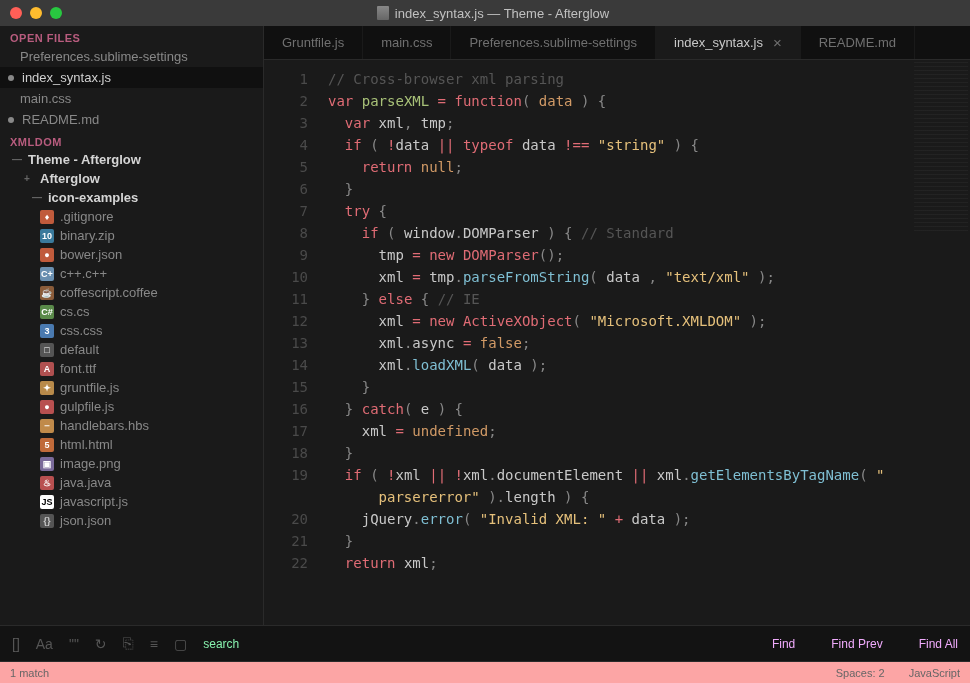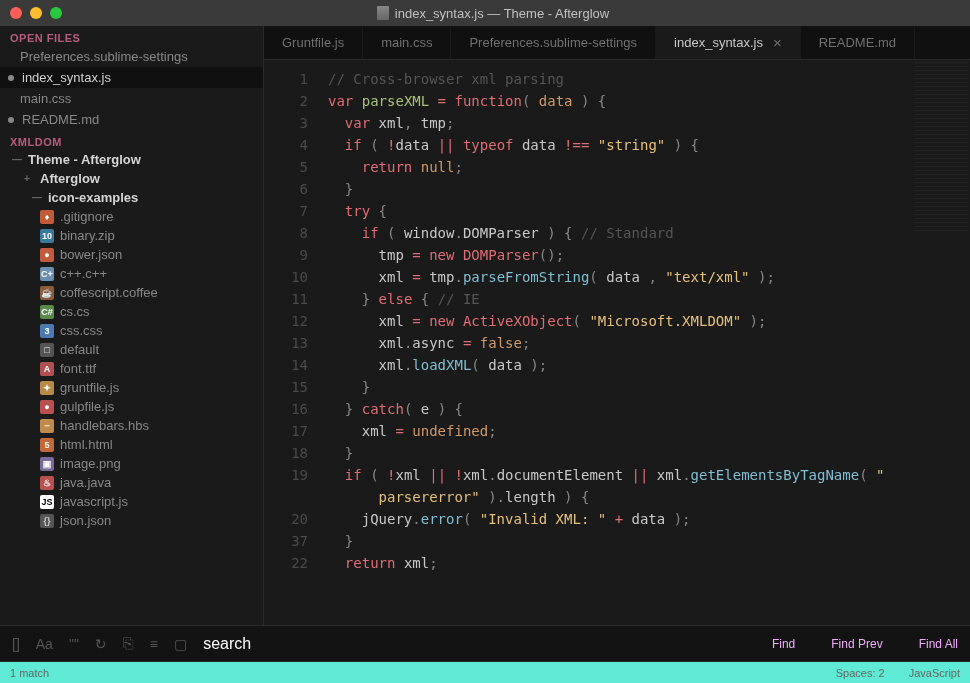--- a/index.html
+++ b/index.html
@@ -93,25 +93,25 @@
 .c-punct { color: #888; }
 .c-prop { color: #7fbfd3; }
 .c-paren { color: #888; }
 .search-bar {
   height: 36px; background: #131313; border-top: 1px solid #2a2a2a;
   display: flex; align-items: center; padding: 0 12px; gap: 16px;
 }
 .sb-icon { color: #555; font-size: 14px; }
 .search-input {
   flex: 1; background: transparent; border: none; outline: none;
-  color: #ffffff; font-size: 16px; font-family: inherit;
+  color: #86efac; font-size: 12px; font-family: inherit;
 }
 .search-btn { color: #f0abfc; font-size: 12px; cursor: pointer; margin-left: 20px; }
 .status-bar {
-  height: 22px; background: #5eead4; border-top: 1px solid #2a2a2a;
+  height: 22px; background: #fca5a5; border-top: 1px solid #2a2a2a;
   display: flex; align-items: center; padding: 0 10px;
   font-size: 11px; color: #666; justify-content: space-between;
 }
 .status-right { display: flex; gap: 24px; }
 .fi-git{background:#c05b3c;color:#fff}.fi-zip{background:#3a7a9c;color:#fff}
 .fi-bower{background:#c05b3c;color:#fff}.fi-cpp{background:#6a8fb0;color:#fff}
 .fi-coffee{background:#8a5c3a;color:#fff}.fi-cs{background:#5a8a4a;color:#fff}
 .fi-css{background:#4a7ab0;color:#fff}.fi-def{background:#555;color:#fff}
 .fi-font{background:#b05050;color:#fff}.fi-grunt{background:#b88a4a;color:#fff}
 .fi-gulp{background:#b85050;color:#fff}.fi-hbs{background:#c08a4a;color:#fff}
@@ -263,21 +263,21 @@
           <div>12</div>
           <div>13</div>
           <div>14</div>
           <div>15</div>
           <div>16</div>
           <div>17</div>
           <div>18</div>
           <div>19</div>
           <div>&nbsp;</div>
           <div>20</div>
-          <div>37</div>
+          <div>21</div>
           <div>22</div>
         </div>
       <div class="code" id="code"><div><span class="c-comment">// Cross-browser xml parsing</span></div><div><span class="c-keyword">var</span><span> </span><span class="c-func">parseXML</span><span> </span><span class="c-op">=</span><span> </span><span class="c-keyword">function</span><span class="c-paren">(</span><span> </span><span class="c-const">data</span><span> </span><span class="c-paren">)</span><span> </span><span class="c-punct">{</span></div><div><span>  </span><span class="c-keyword">var</span><span> </span><span class="c-var">xml</span><span class="c-punct">,</span><span> </span><span class="c-var">tmp</span><span class="c-punct">;</span></div><div><span>  </span><span class="c-keyword">if</span><span> </span><span class="c-paren">(</span><span> </span><span class="c-op">!</span><span class="c-var">data</span><span> </span><span class="c-op">||</span><span> </span><span class="c-keyword">typeof</span><span> </span><span class="c-var">data</span><span> </span><span class="c-op">!==</span><span> </span><span class="c-string">"string"</span><span> </span><span class="c-paren">)</span><span> </span><span class="c-punct">{</span></div><div><span>    </span><span class="c-keyword">return</span><span> </span><span class="c-const">null</span><span class="c-punct">;</span></div><div><span>  </span><span class="c-punct">}</span></div><div><span>  </span><span class="c-keyword">try</span><span> </span><span class="c-punct">{</span></div><div><span>    </span><span class="c-keyword">if</span><span> </span><span class="c-paren">(</span><span> </span><span class="c-var">window</span><span class="c-punct">.</span><span class="c-var">DOMParser</span><span> </span><span class="c-paren">)</span><span> </span><span class="c-punct">{</span><span> </span><span class="c-comment">// Standard</span></div><div><span>      </span><span class="c-var">tmp</span><span> </span><span class="c-op">=</span><span> </span><span class="c-keyword">new</span><span> </span><span class="c-type">DOMParser</span><span class="c-paren">()</span><span class="c-punct">;</span></div><div><span>      </span><span class="c-var">xml</span><span> </span><span class="c-op">=</span><span> </span><span class="c-var">tmp</span><span class="c-punct">.</span><span class="c-prop">parseFromString</span><span class="c-paren">(</span><span> </span><span class="c-var">data</span><span> </span><span class="c-punct">,</span><span> </span><span class="c-string">"text/xml"</span><span> </span><span class="c-paren">)</span><span class="c-punct">;</span></div><div><span>    </span><span class="c-punct">}</span><span> </span><span class="c-keyword">else</span><span> </span><span class="c-punct">{</span><span> </span><span class="c-comment">// IE</span></div><div><span>      </span><span class="c-var">xml</span><span> </span><span class="c-op">=</span><span> </span><span class="c-keyword">new</span><span> </span><span class="c-type">ActiveXObject</span><span class="c-paren">(</span><span> </span><span class="c-string">"Microsoft.XMLDOM"</span><span> </span><span class="c-paren">)</span><span class="c-punct">;</span></div><div><span>      </span><span class="c-var">xml</span><span class="c-punct">.</span><span class="c-var">async</span><span> </span><span class="c-op">=</span><span> </span><span class="c-const">false</span><span class="c-punct">;</span></div><div><span>      </span><span class="c-var">xml</span><span class="c-punct">.</span><span class="c-prop">loadXML</span><span class="c-paren">(</span><span> </span><span class="c-var">data</span><span> </span><span class="c-paren">)</span><span class="c-punct">;</span></div><div><span>    </span><span class="c-punct">}</span></div><div><span>  </span><span class="c-punct">}</span><span> </span><span class="c-keyword">catch</span><span class="c-paren">(</span><span> </span><span class="c-var">e</span><span> </span><span class="c-paren">)</span><span> </span><span class="c-punct">{</span></div><div><span>    </span><span class="c-var">xml</span><span> </span><span class="c-op">=</span><span> </span><span class="c-const">undefined</span><span class="c-punct">;</span></div><div><span>  </span><span class="c-punct">}</span></div><div><span>  </span><span class="c-keyword">if</span><span> </span><span class="c-paren">(</span><span> </span><span class="c-op">!</span><span class="c-var">xml</span><span> </span><span class="c-op">||</span><span> </span><span class="c-op">!</span><span class="c-var">xml</span><span class="c-punct">.</span><span class="c-var">documentElement</span><span> </span><span class="c-op">||</span><span> </span><span class="c-var">xml</span><span class="c-punct">.</span><span class="c-prop">getElementsByTagName</span><span class="c-paren">(</span><span> </span><span class="c-string">"</span></div><div><span>      </span><span class="c-string">parsererror"</span><span> </span><span class="c-paren">)</span><span class="c-punct">.</span><span class="c-var">length</span><span> </span><span class="c-paren">)</span><span> </span><span class="c-punct">{</span></div><div><span>    </span><span class="c-var">jQuery</span><span class="c-punct">.</span><span class="c-prop">error</span><span class="c-paren">(</span><span> </span><span class="c-string">"Invalid XML: "</span><span> </span><span class="c-op">+</span><span> </span><span class="c-var">data</span><span> </span><span class="c-paren">)</span><span class="c-punct">;</span></div><div><span>  </span><span class="c-punct">}</span></div><div><span>  </span><span class="c-keyword">return</span><span> </span><span class="c-var">xml</span><span class="c-punct">;</span></div></div>
       <div class="minimap"></div>
     </div>
   </div>
 </div>
 
 <div class="search-bar">
   <span class="sb-icon">[]</span>

